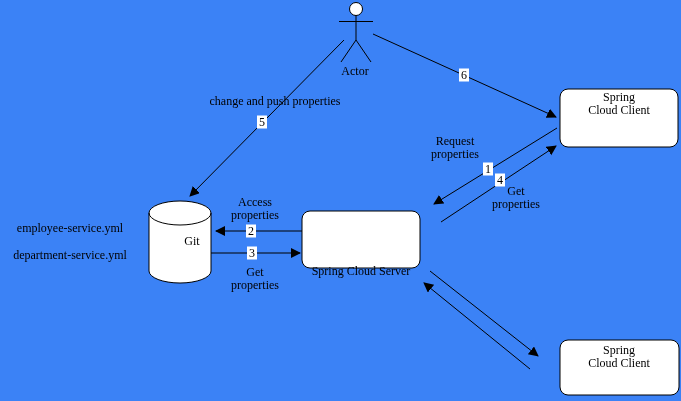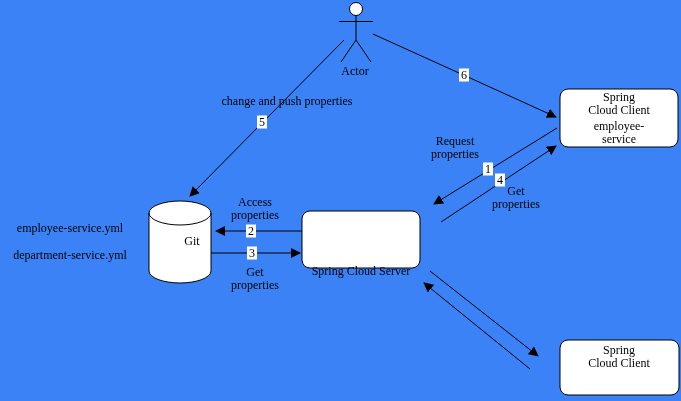--- a/index.html
+++ b/index.html
@@ -60,26 +60,25 @@
   <div class="label" style="left:355px;top:71px;">Actor</div>
 
   <div class="label filelabel" style="left:70px;top:228px;">employee-service.yml</div>
   <div class="label filelabel" style="left:70px;top:255px;text-align:center;">department-service.yml</div>
 
   <div class="label" style="left:192px;top:241px;">Git</div>
 
   <div class="label" style="left:361px;top:240px;margin-top:31px;">Spring Cloud Server</div>
 
   <div class="label" style="left:619px;top:104px;">Spring Cloud Client</div>
-  <div class="label" style="left:619px;top:133px;">employee-service</div>
 
   <div class="label" style="left:619px;top:357px;">Spring Cloud Client</div>
   <div class="label" style="left:619px;top:383px;margin-top:32px;">department-service</div>
 
-  <div class="label" style="left:287px;top:101px;text-align:right;">change and push properties</div>
+  <div class="label" style="left:275px;top:101px;text-align:right;">change and push properties</div>
   <div class="label num" style="left:262px;top:122px;">5</div>
 
   <div class="label num" style="left:464px;top:75px;">6</div>
 
   <div class="label" style="left:455px;top:148px;">Request
 properties</div>
   <div class="label num" style="left:488px;top:169px;">1</div>
 
   <div class="label num" style="left:500px;top:180px;">4</div>
   <div class="label" style="left:516px;top:198px;">Get

